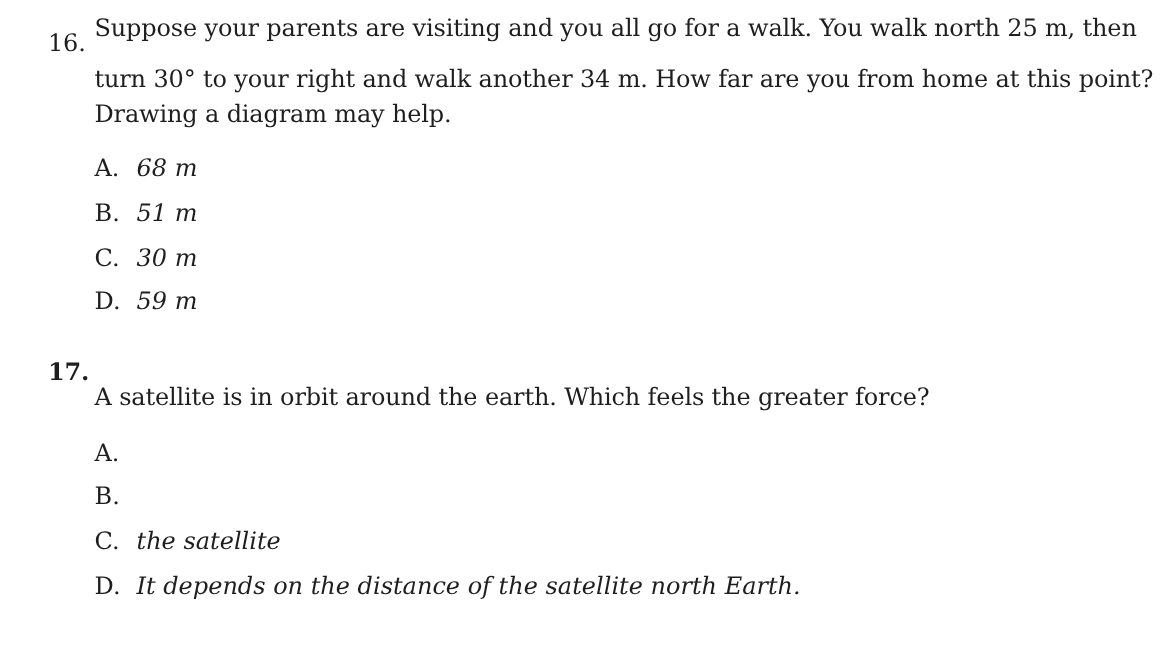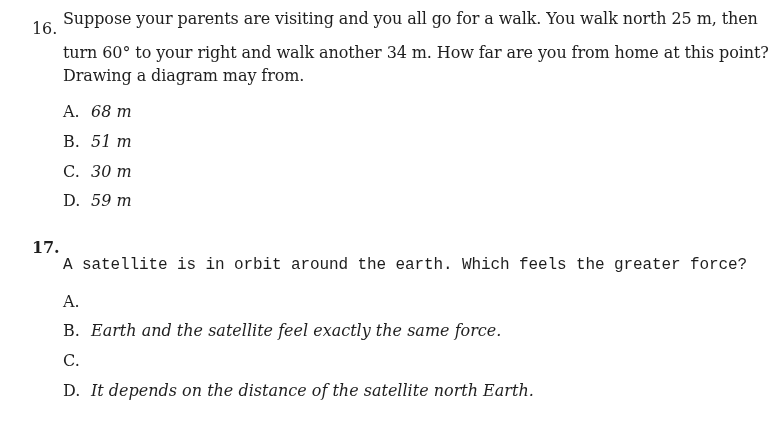--- a/index.html
+++ b/index.html
@@ -18,22 +18,22 @@
     .opt-letter { position: absolute; left: 63px; }
     .opt-text { position: absolute; left: 91px; font-style: italic; }
     .opt { position: absolute; left: 0; width: 775px; height: 22px; font-size: 16px; line-height: 20px; white-space: nowrap; }
   </style>
 </head>
 <body>
 
 <div class="q" style="top:0;">
   <span class="line num" style="top:19px;">16.</span>
   <span class="line txt" style="top:9px;">Suppose your parents are visiting and you all go for a walk.  You walk north 25 m, then</span>
-  <span class="line txt" style="top:43px;">turn 60° to your right and walk another 34 m.  How far are you from home at this point?</span>
-  <span class="line txt" style="top:66px;">Drawing a diagram may from.</span>
+  <span class="line txt" style="top:43px;">turn 30° to your right and walk another 34 m.  How far are you from home at this point?</span>
+  <span class="line txt" style="top:66px;">Drawing a diagram may help.</span>
 
   <div class="opt" style="top:102px;">
     <span class="opt-letter">A.</span>
     <span class="opt-text">68 m</span>
   </div>
   <div class="opt" style="top:132px;">
     <span class="opt-letter">B.</span>
     <span class="opt-text">51 m</span>
   </div>
   <div class="opt" style="top:162px;">
@@ -41,29 +41,29 @@
     <span class="opt-text">30 m</span>
   </div>
   <div class="opt" style="top:191px;">
     <span class="opt-letter">D.</span>
     <span class="opt-text">59 m</span>
   </div>
 </div>
 
 <div class="q" style="top:0;">
   <span class="line num" style="top:238px;font-weight:bold;">17.</span>
-  <span class="line txt" style="top:255px;font-family:Liberation Mono, monospace;">A satellite is in orbit around the earth. Which feels the greater force?</span>
+  <span class="line txt" style="top:255px;">A satellite is in orbit around the earth. Which feels the greater force?</span>
 
   <div class="opt" style="top:292px;">
     <span class="opt-letter">A.</span>
   </div>
   <div class="opt" style="top:321px;">
     <span class="opt-letter">B.</span>
-    <span class="opt-text">Earth and the satellite feel exactly the same force.</span>
   </div>
   <div class="opt" style="top:351px;">
     <span class="opt-letter">C.</span>
+    <span class="opt-text">the satellite</span>
   </div>
   <div class="opt" style="top:381px;">
     <span class="opt-letter">D.</span>
     <span class="opt-text">It depends on the distance of the satellite north Earth.</span>
   </div>
 </div>
 
 </body></html>

